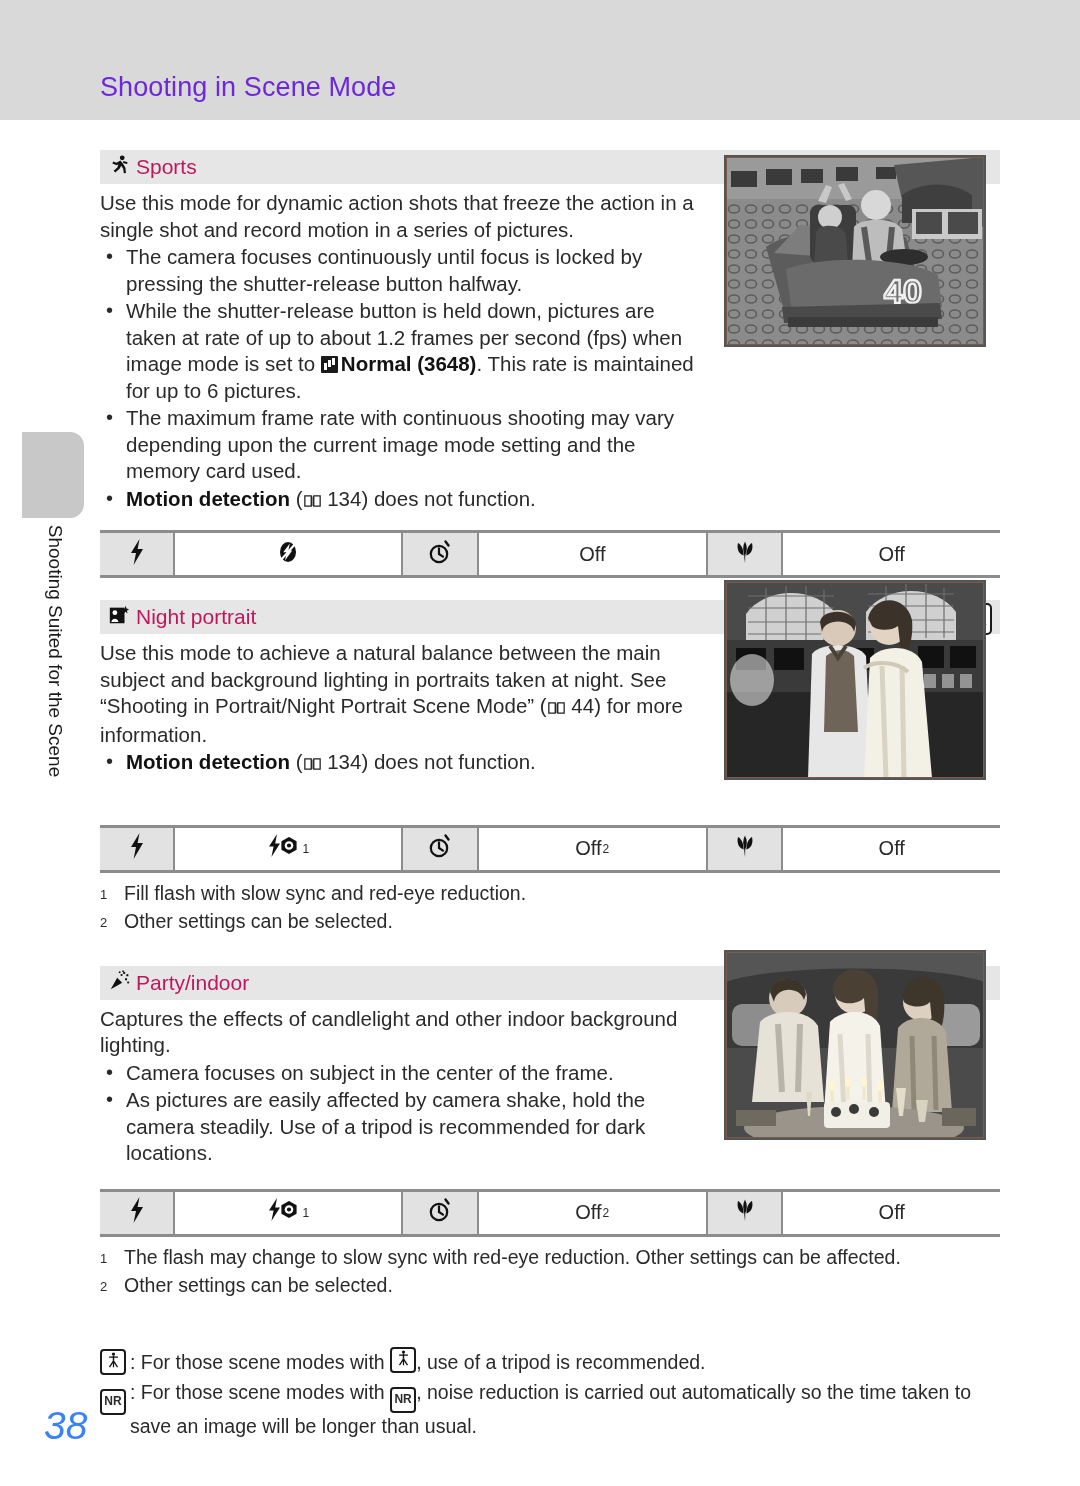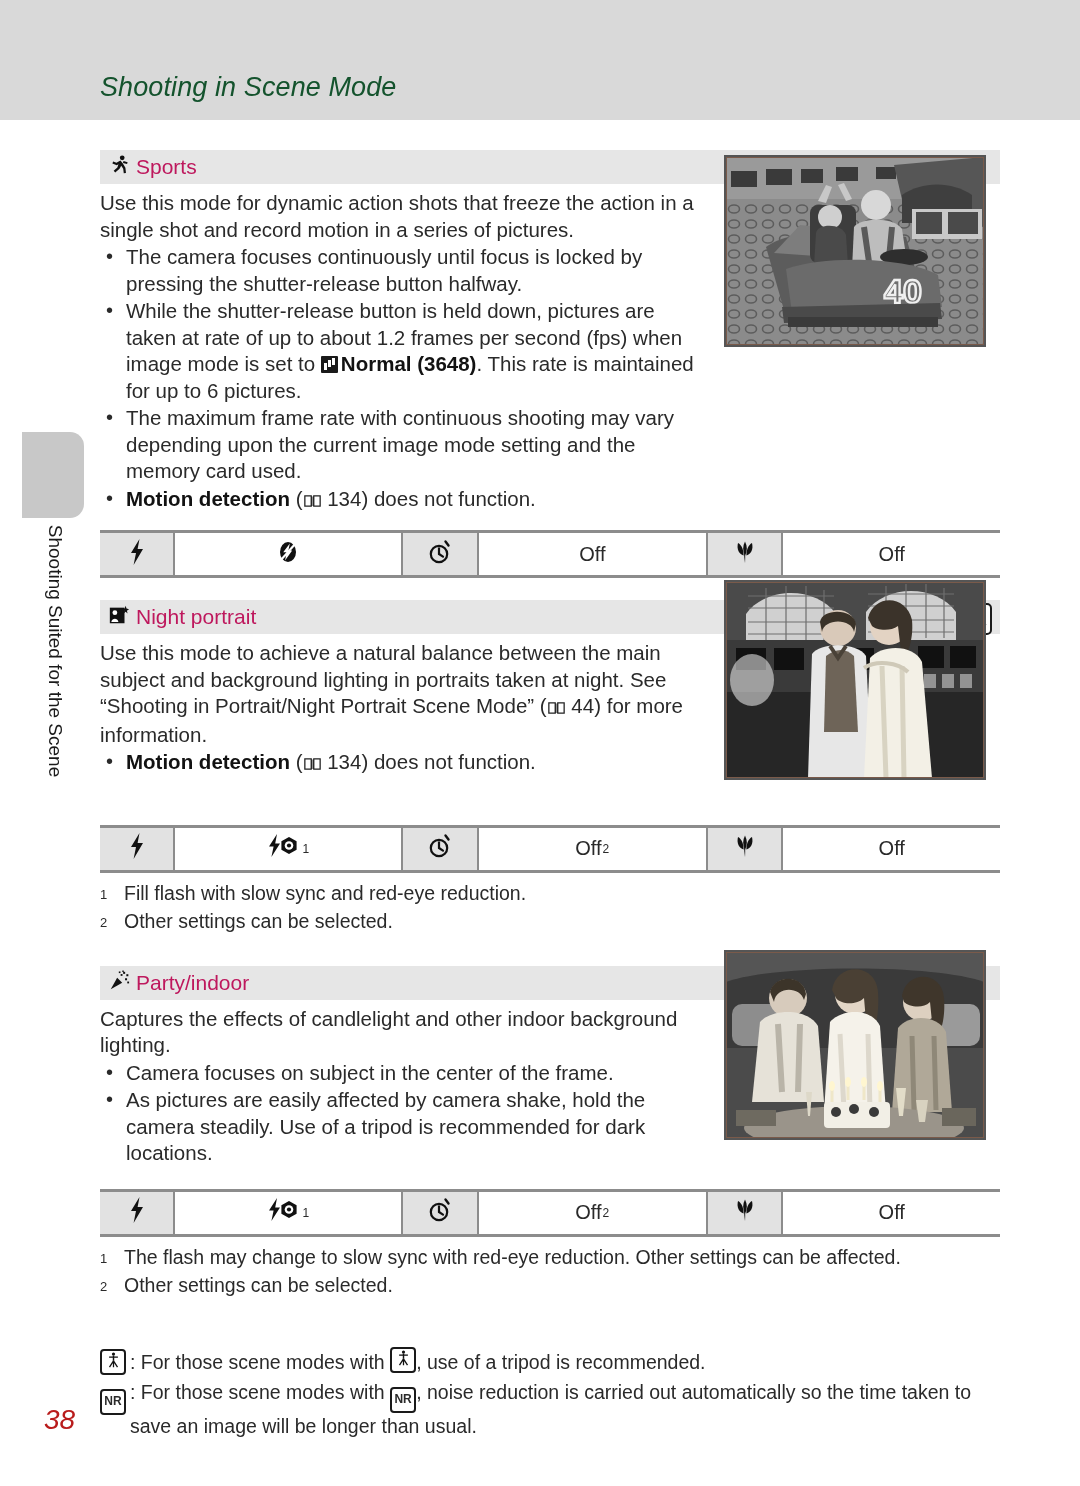--- a/index.html
+++ b/index.html
@@ -11,38 +11,38 @@
     position:relative;
     overflow:hidden;
   }
   
   .header-band{
     position:absolute;left:0;top:0;width:1080px;height:120px;
     background:#d9d9d9;
   }
   .header-title{
     position:absolute;left:100px;top:72px;
-    font-size:27px;letter-spacing:.1px;color:#14532d;font-style:italic;
+    font-size:27px;letter-spacing:.1px;color:#6d28d9;
   }
   
   .side-tab{
     position:absolute;left:22px;top:432px;width:62px;height:86px;
     background:#c8c8c8;border-radius:0 14px 14px 0;
   }
   .side-label{
     position:absolute;left:-85px;top:640px;width:280px;
     text-align:center;
     font-size:19px;color:#1a1a1a;
     transform:rotate(90deg);
     white-space:nowrap;
   }
   
   .page-num{
     position:absolute;left:44px;top:1404px;
-    font-size:28px;font-style:italic;color:#b91c1c;
+    font-size:39px;font-style:italic;color:#3b82f6;
   }
   
   .content{position:absolute;left:100px;top:120px;width:900px;}
   
   .sec-bar{
     background:#e6e6e6;
     height:34px;
     display:flex;align-items:center;
     padding:0 10px 0 8px;
     box-sizing:border-box;

